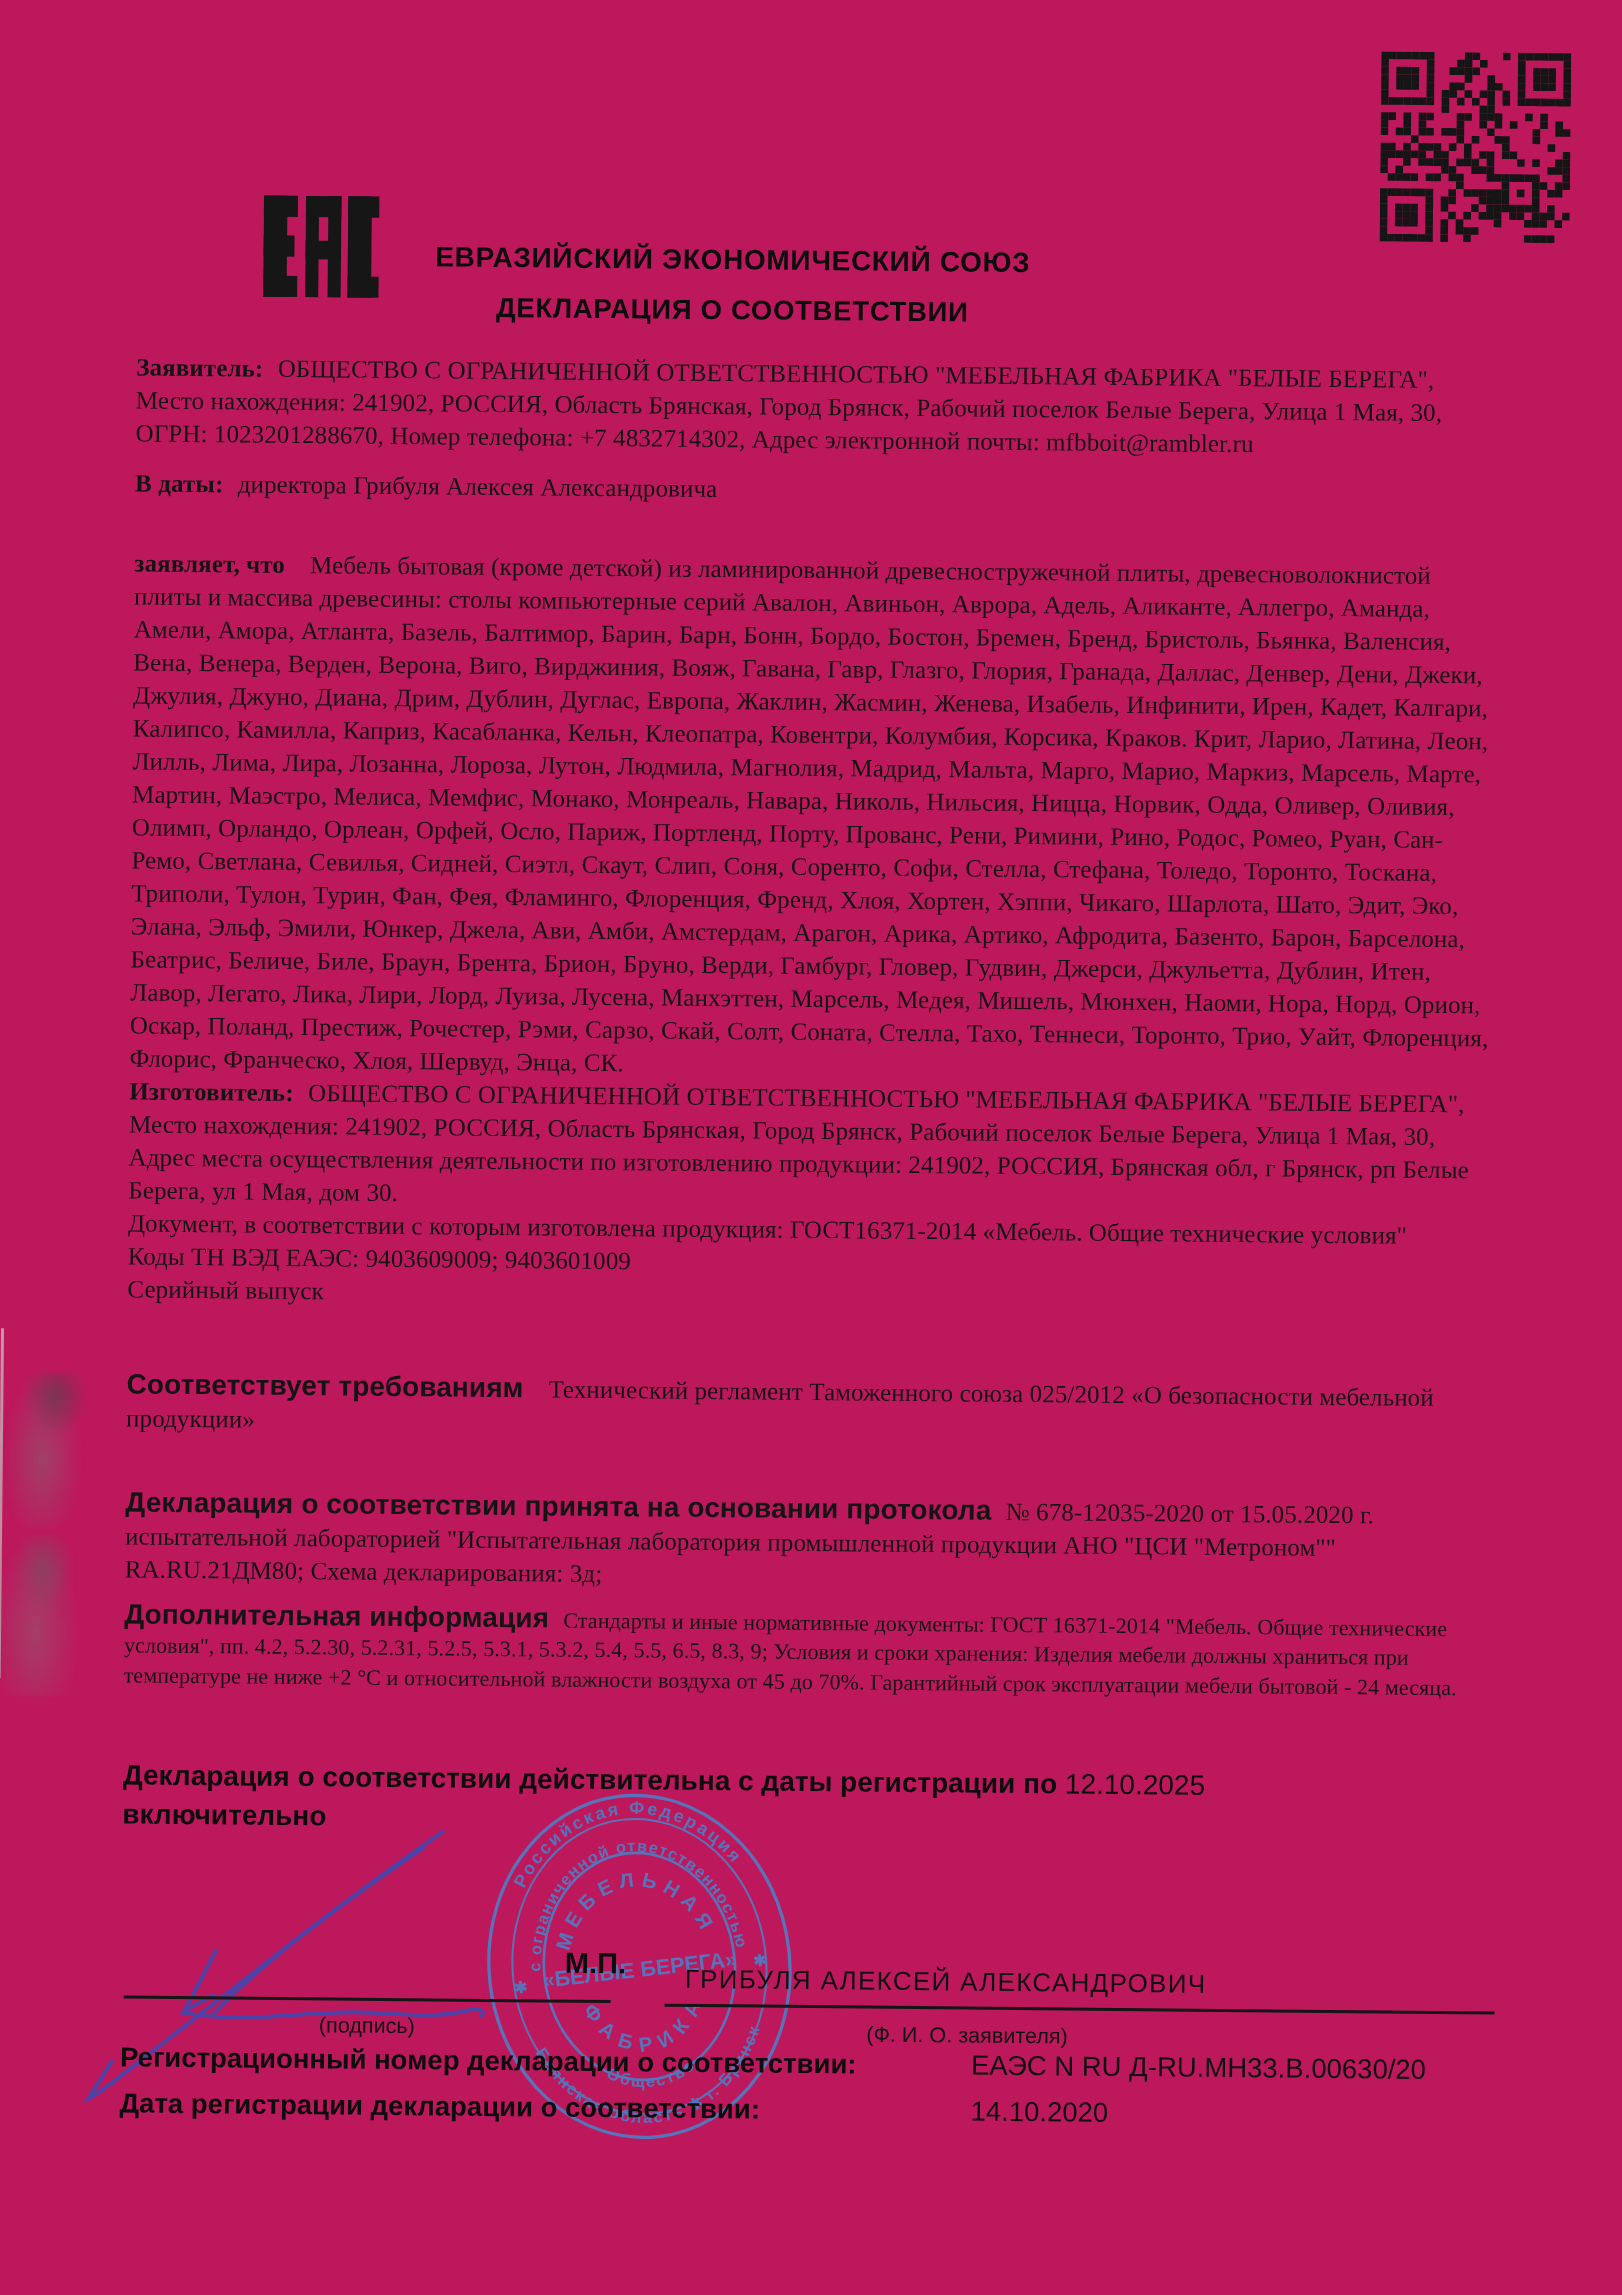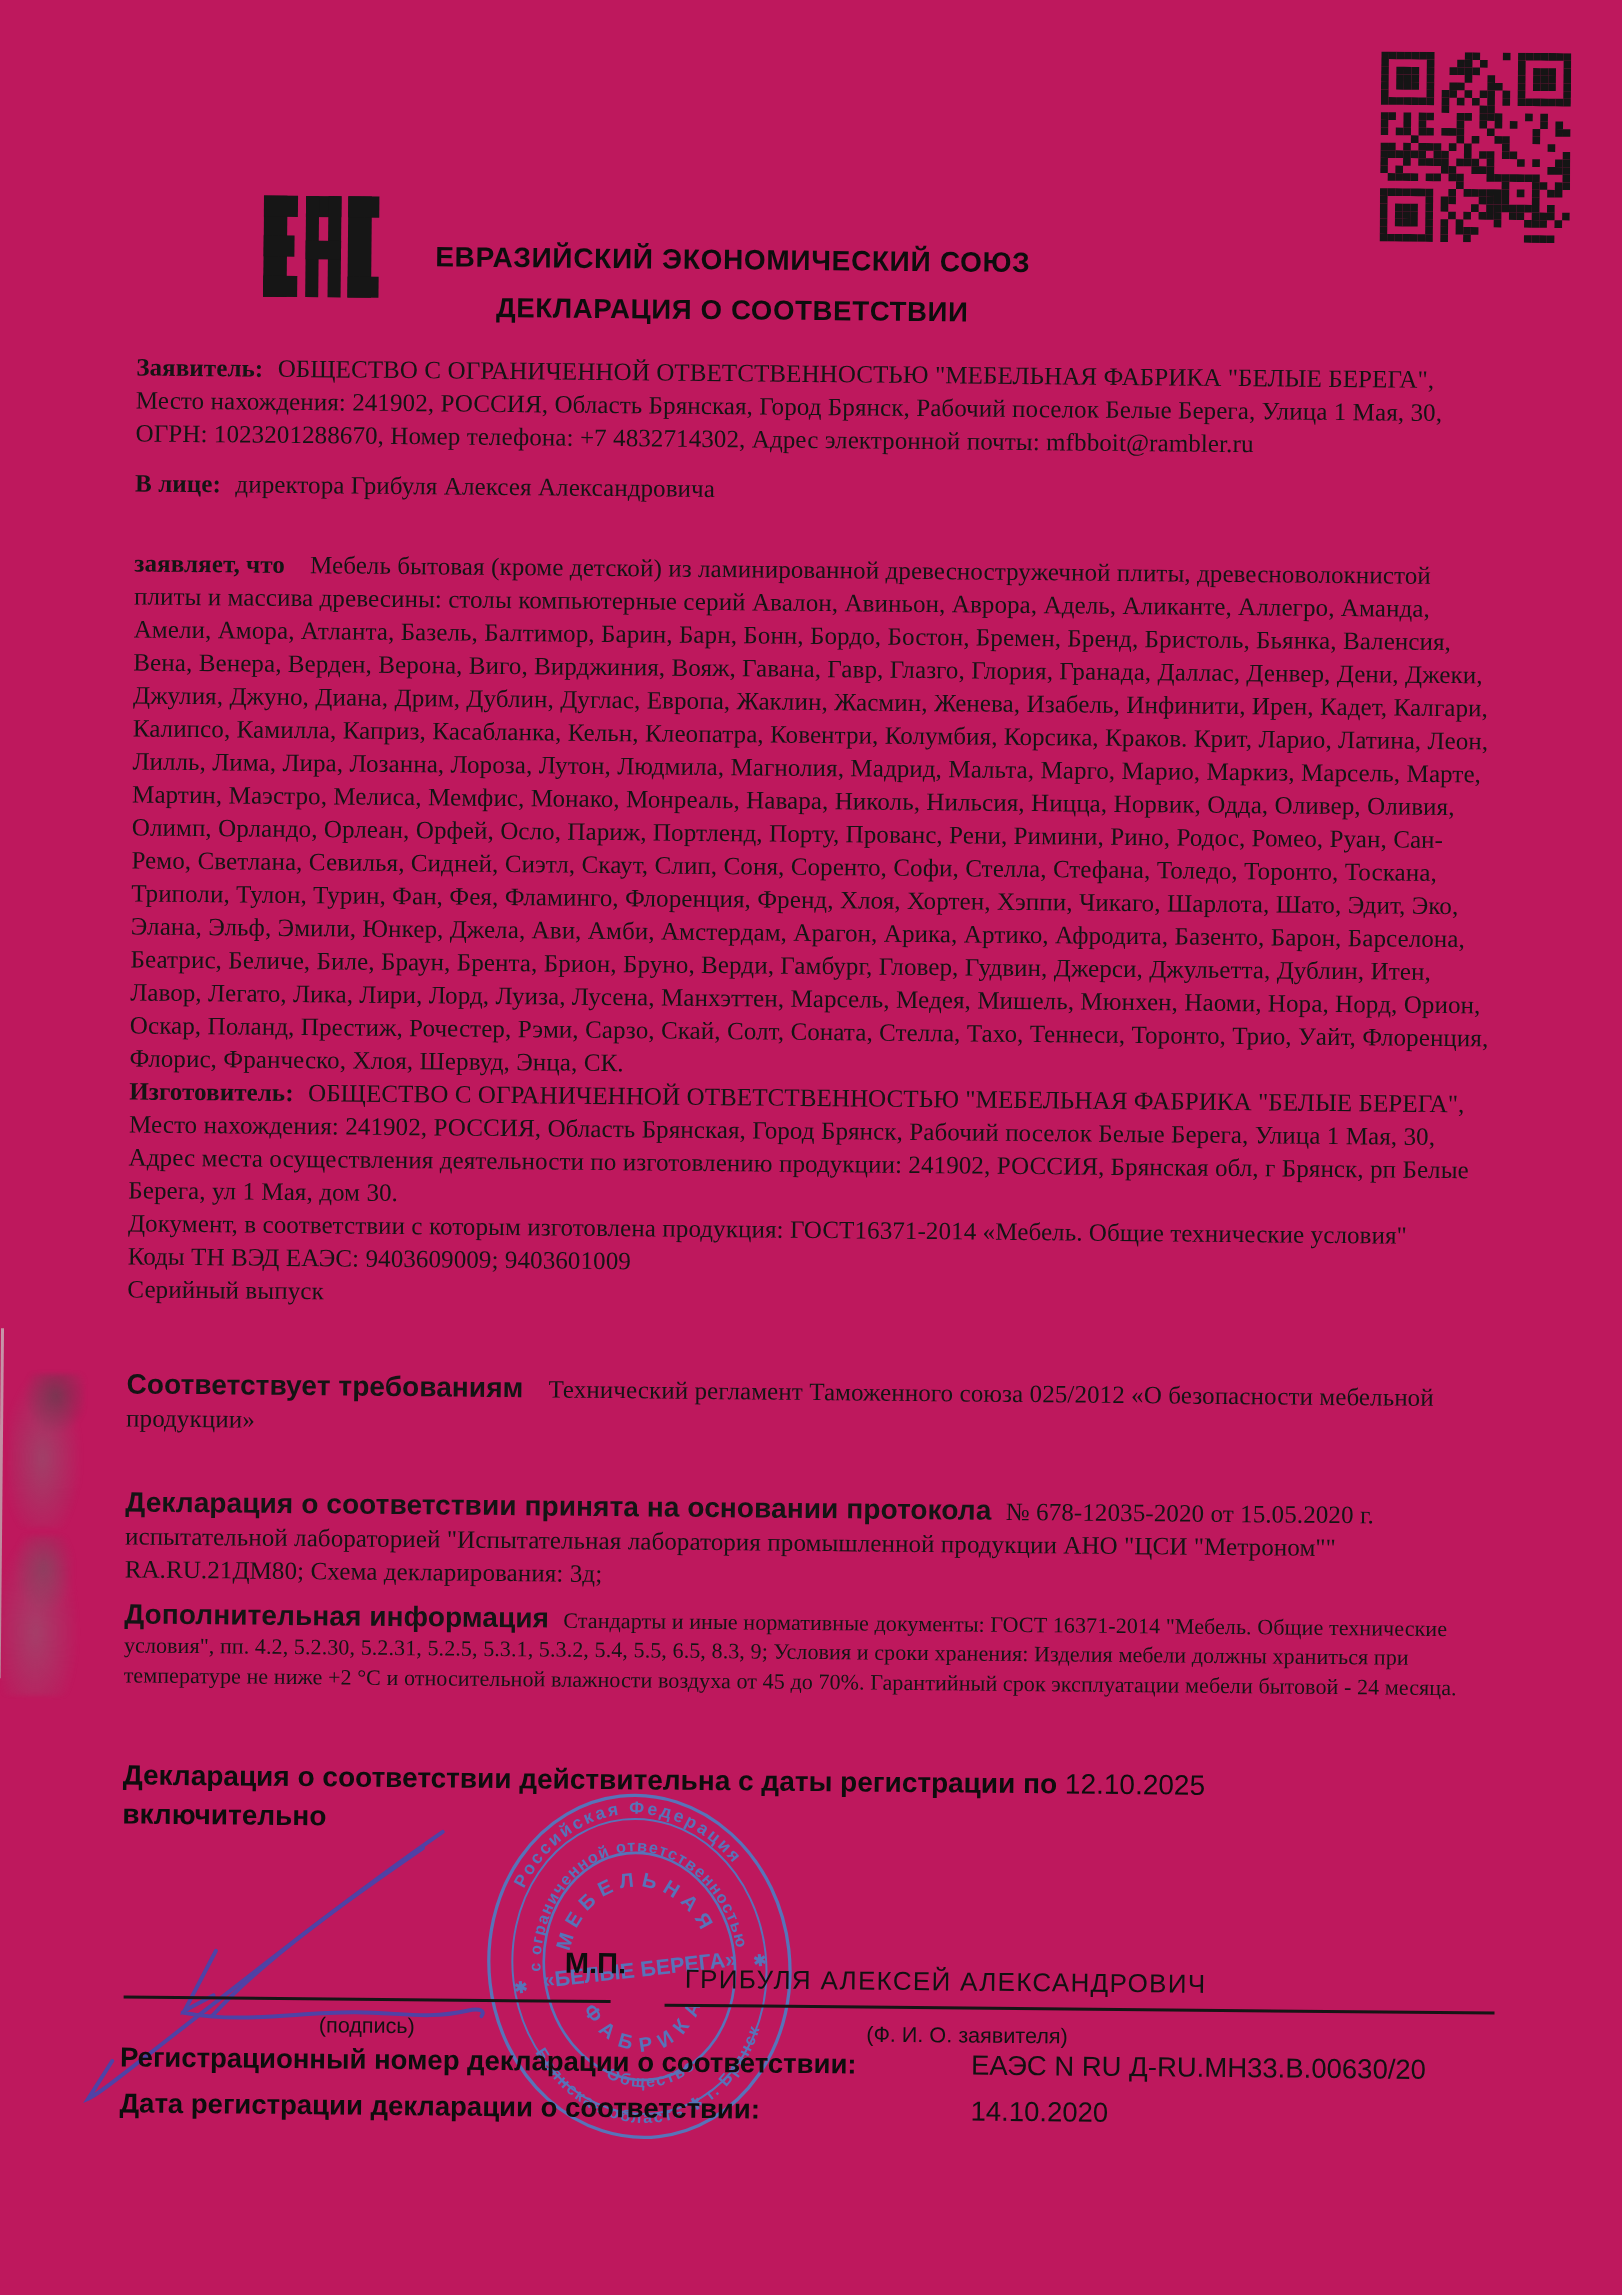--- a/index.html
+++ b/index.html
@@ -375,21 +375,21 @@
         <rect x="69.6" y="278.4" width="11.6" height="11.6" fill="#151515"></rect>
       </svg>
 
     <div class="titles">
       <div class="title-union">ЕВРАЗИЙСКИЙ ЭКОНОМИЧЕСКИЙ СОЮЗ</div>
       <div class="title-decl">ДЕКЛАРАЦИЯ О СООТВЕТСТВИИ</div>
     </div>
 
     <div class="sec" style="top:357px">
       <div class="p"><span class="bl gap-s">Заявитель:</span><span>ОБЩЕСТВО С ОГРАНИЧЕННОЙ ОТВЕТСТВЕННОСТЬЮ "МЕБЕЛЬНАЯ ФАБРИКА "БЕЛЫЕ БЕРЕГА", Место нахождения: 241902, РОССИЯ, Область Брянская, Город Брянск, Рабочий поселок Белые Берега, Улица 1 Мая, 30, ОГРН: 1023201288670, Номер телефона: +7 4832714302, Адрес электронной почты: mfbboit@rambler.ru</span></div>
-      <div class="p" style="margin-top:17px"><span class="bl gap-s">В лице:</span><span>директора Грибуля Алексея Александровича</span></div>
+      <div class="p" style="margin-top:17px"><span class="bl gap-s">В даты:</span><span>директора Грибуля Алексея Александровича</span></div>
     </div>
 
     <div class="sec" style="top:553px">
       <div class="p"><span class="bl gap-m">заявляет, что</span><span>Мебель бытовая (кроме детской) из ламинированной древесностружечной плиты, древесноволокнистой плиты и массива древесины: столы компьютерные серий Авалон, Авиньон, Аврора, Адель, Аликанте, Аллегро, Аманда, Амели, Амора, Атланта, Базель, Балтимор, Барин, Барн, Бонн, Бордо, Бостон, Бремен, Бренд, Бристоль, Бьянка, Валенсия, Вена, Венера, Верден, Верона, Виго, Вирджиния, Вояж, Гавана, Гавр, Глазго, Глория, Гранада, Даллас, Денвер, Дени, Джеки, Джулия, Джуно, Диана, Дрим, Дублин, Дуглас, Европа, Жаклин, Жасмин, Женева, Изабель, Инфинити, Ирен, Кадет, Калгари, Калипсо, Камилла, Каприз, Касабланка, Кельн, Клеопатра, Ковентри, Колумбия, Корсика, Краков. Крит, Ларио, Латина, Леон, Лилль, Лима, Лира, Лозанна, Лороза, Лутон, Людмила, Магнолия, Мадрид, Мальта, Марго, Марио, Маркиз, Марсель, Марте, Мартин, Маэстро, Мелиса, Мемфис, Монако, Монреаль, Навара, Николь, Нильсия, Ницца, Норвик, Одда, Оливер, Оливия, Олимп, Орландо, Орлеан, Орфей, Осло, Париж, Портленд, Порту, Прованс, Рени, Римини, Рино, Родос, Ромео, Руан, Сан-Ремо, Светлана, Севилья, Сидней, Сиэтл, Скаут, Слип, Соня, Соренто, Софи, Стелла, Стефана, Толедо, Торонто, Тоскана, Триполи, Тулон, Турин, Фан, Фея, Фламинго, Флоренция, Френд, Хлоя, Хортен, Хэппи, Чикаго, Шарлота, Шато, Эдит, Эко, Элана, Эльф, Эмили, Юнкер, Джела, Ави, Амби, Амстердам, Арагон, Арика, Артико, Афродита, Базенто, Барон, Барселона, Беатрис, Беличе, Биле, Браун, Брента, Брион, Бруно, Верди, Гамбург, Гловер, Гудвин, Джерси, Джульетта, Дублин, Итен, Лавор, Легато, Лика, Лири, Лорд, Луиза, Лусена, Манхэттен, Марсель, Медея, Мишель, Мюнхен, Наоми, Нора, Норд, Орион, Оскар, Поланд, Престиж, Рочестер, Рэми, Сарзо, Скай, Солт, Соната, Стелла, Тахо, Теннеси, Торонто, Трио, Уайт, Флоренция, Флорис, Франческо, Хлоя, Шервуд, Энца, СК.</span></div>
       <div class="p"><span class="bl gap-s">Изготовитель:</span><span>ОБЩЕСТВО С ОГРАНИЧЕННОЙ ОТВЕТСТВЕННОСТЬЮ "МЕБЕЛЬНАЯ ФАБРИКА "БЕЛЫЕ БЕРЕГА", Место нахождения: 241902, РОССИЯ, Область Брянская, Город Брянск, Рабочий поселок Белые Берега, Улица 1 Мая, 30, Адрес места осуществления деятельности по изготовлению продукции: 241902, РОССИЯ, Брянская обл, г Брянск, рп Белые Берега, ул 1 Мая, дом 30.</span></div>
       <div class="p">Документ, в соответствии с которым изготовлена продукция: ГОСТ16371-2014 «Мебель. Общие технические условия"</div>
       <div class="p">Коды ТН ВЭД ЕАЭС: 9403609009; 9403601009</div>
       <div class="p">Серийный выпуск</div>
     </div>
 

